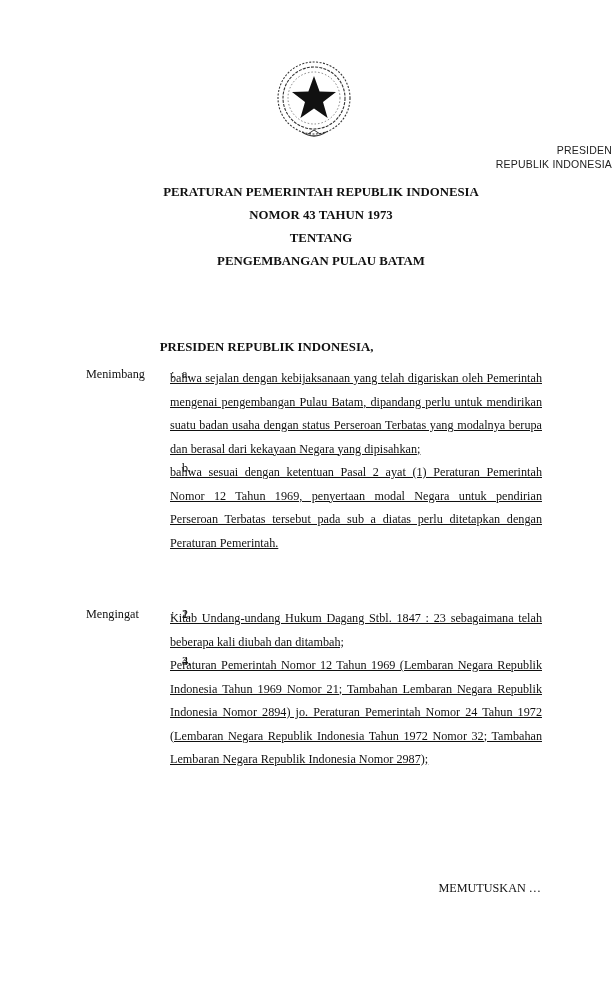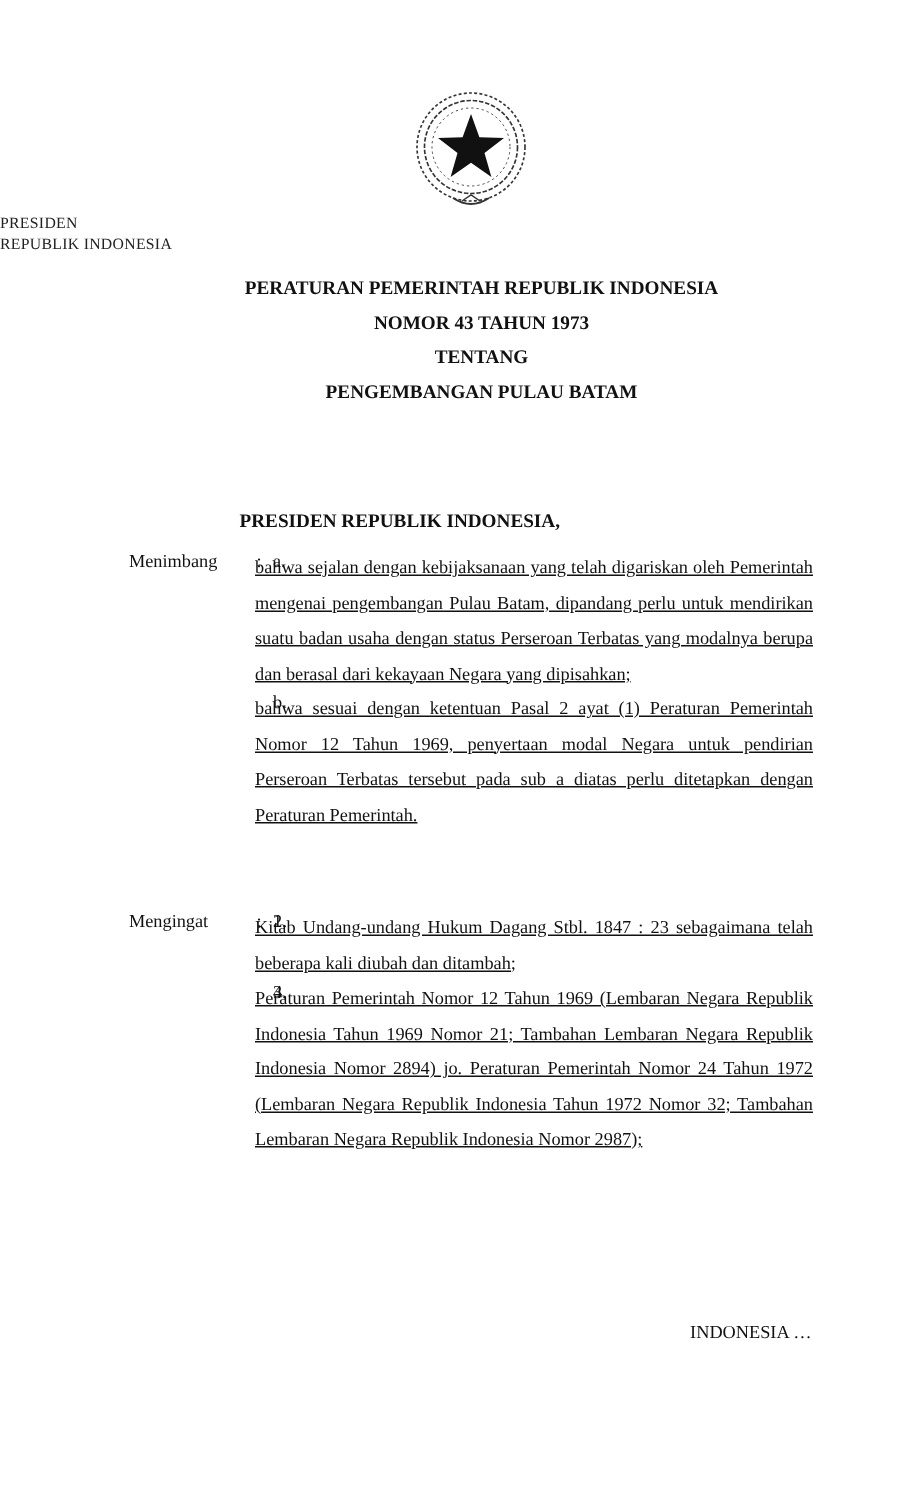--- a/index.html
+++ b/index.html
@@ -1,20 +1,20 @@
 <!DOCTYPE html>
 <html><head>
 <meta charset="utf-8">
 <style>
   html, body { margin: 0; padding: 0; background: #ffffff; }
   body { width: 612px; height: 1008px; position: relative; overflow: hidden;
          font-family: "Liberation Serif", serif; color: #111; }
   .emblem { position: absolute; left: 272px; top: 58px; width: 84px; height: 84px; }
-  .presiden { position: absolute; left: 0; width: 612px; text-align: left;
-              font-family: Liberation Serif, serif; font-size: 10.5px; letter-spacing: 0.2px; color: #222; }
+  .presiden { position: absolute; left: 0; width: 612px; text-align: right;
+              font-family: Liberation Sans, sans-serif; font-size: 10.5px; letter-spacing: 0.2px; color: #222; }
   .p1 { top: 144px; }
   .p2 { top: 158px; }
   .title { position: absolute; left: 15px; width: 612px; text-align: center; font-weight: bold; font-size: 12.8px; line-height: 23px; }
   .t1 { top: 181px; }
   .presidenhead { position: absolute; left: 0; width: 533px; top: 340px; text-align: center; font-weight: bold; font-size: 12.8px; }
   .section { position: absolute; left: 86px; width: 456px; font-size: 12.2px; }
   .row { position: relative; }
   .label { position: absolute; left: 0; }
   .colon { position: absolute; left: 85px; }
   .num { position: absolute; left: 96px; }
@@ -72,13 +72,13 @@
   </div>
   <div class="row">
     <span class="num">3.</span>
   </div>
   <div class="row">
     <span class="num">4.</span>
     <div class="body-text">Peraturan Pemerintah  Nomor 12 Tahun 1969 (Lembaran Negara Republik Indonesia Tahun 1969 Nomor 21; Tambahan Lembaran Negara Republik Indonesia Nomor 2894) jo. Peraturan Pemerintah  Nomor 24 Tahun 1972 (Lembaran Negara Republik Indonesia Tahun 1972 Nomor 32; Tambahan Lembaran Negara Republik Indonesia Nomor 2987);</div>
   </div>
 </div>
 
-<div class="memutus">INDONESIA …</div>
+<div class="memutus">MEMUTUSKAN …</div>
 
 </body></html>

